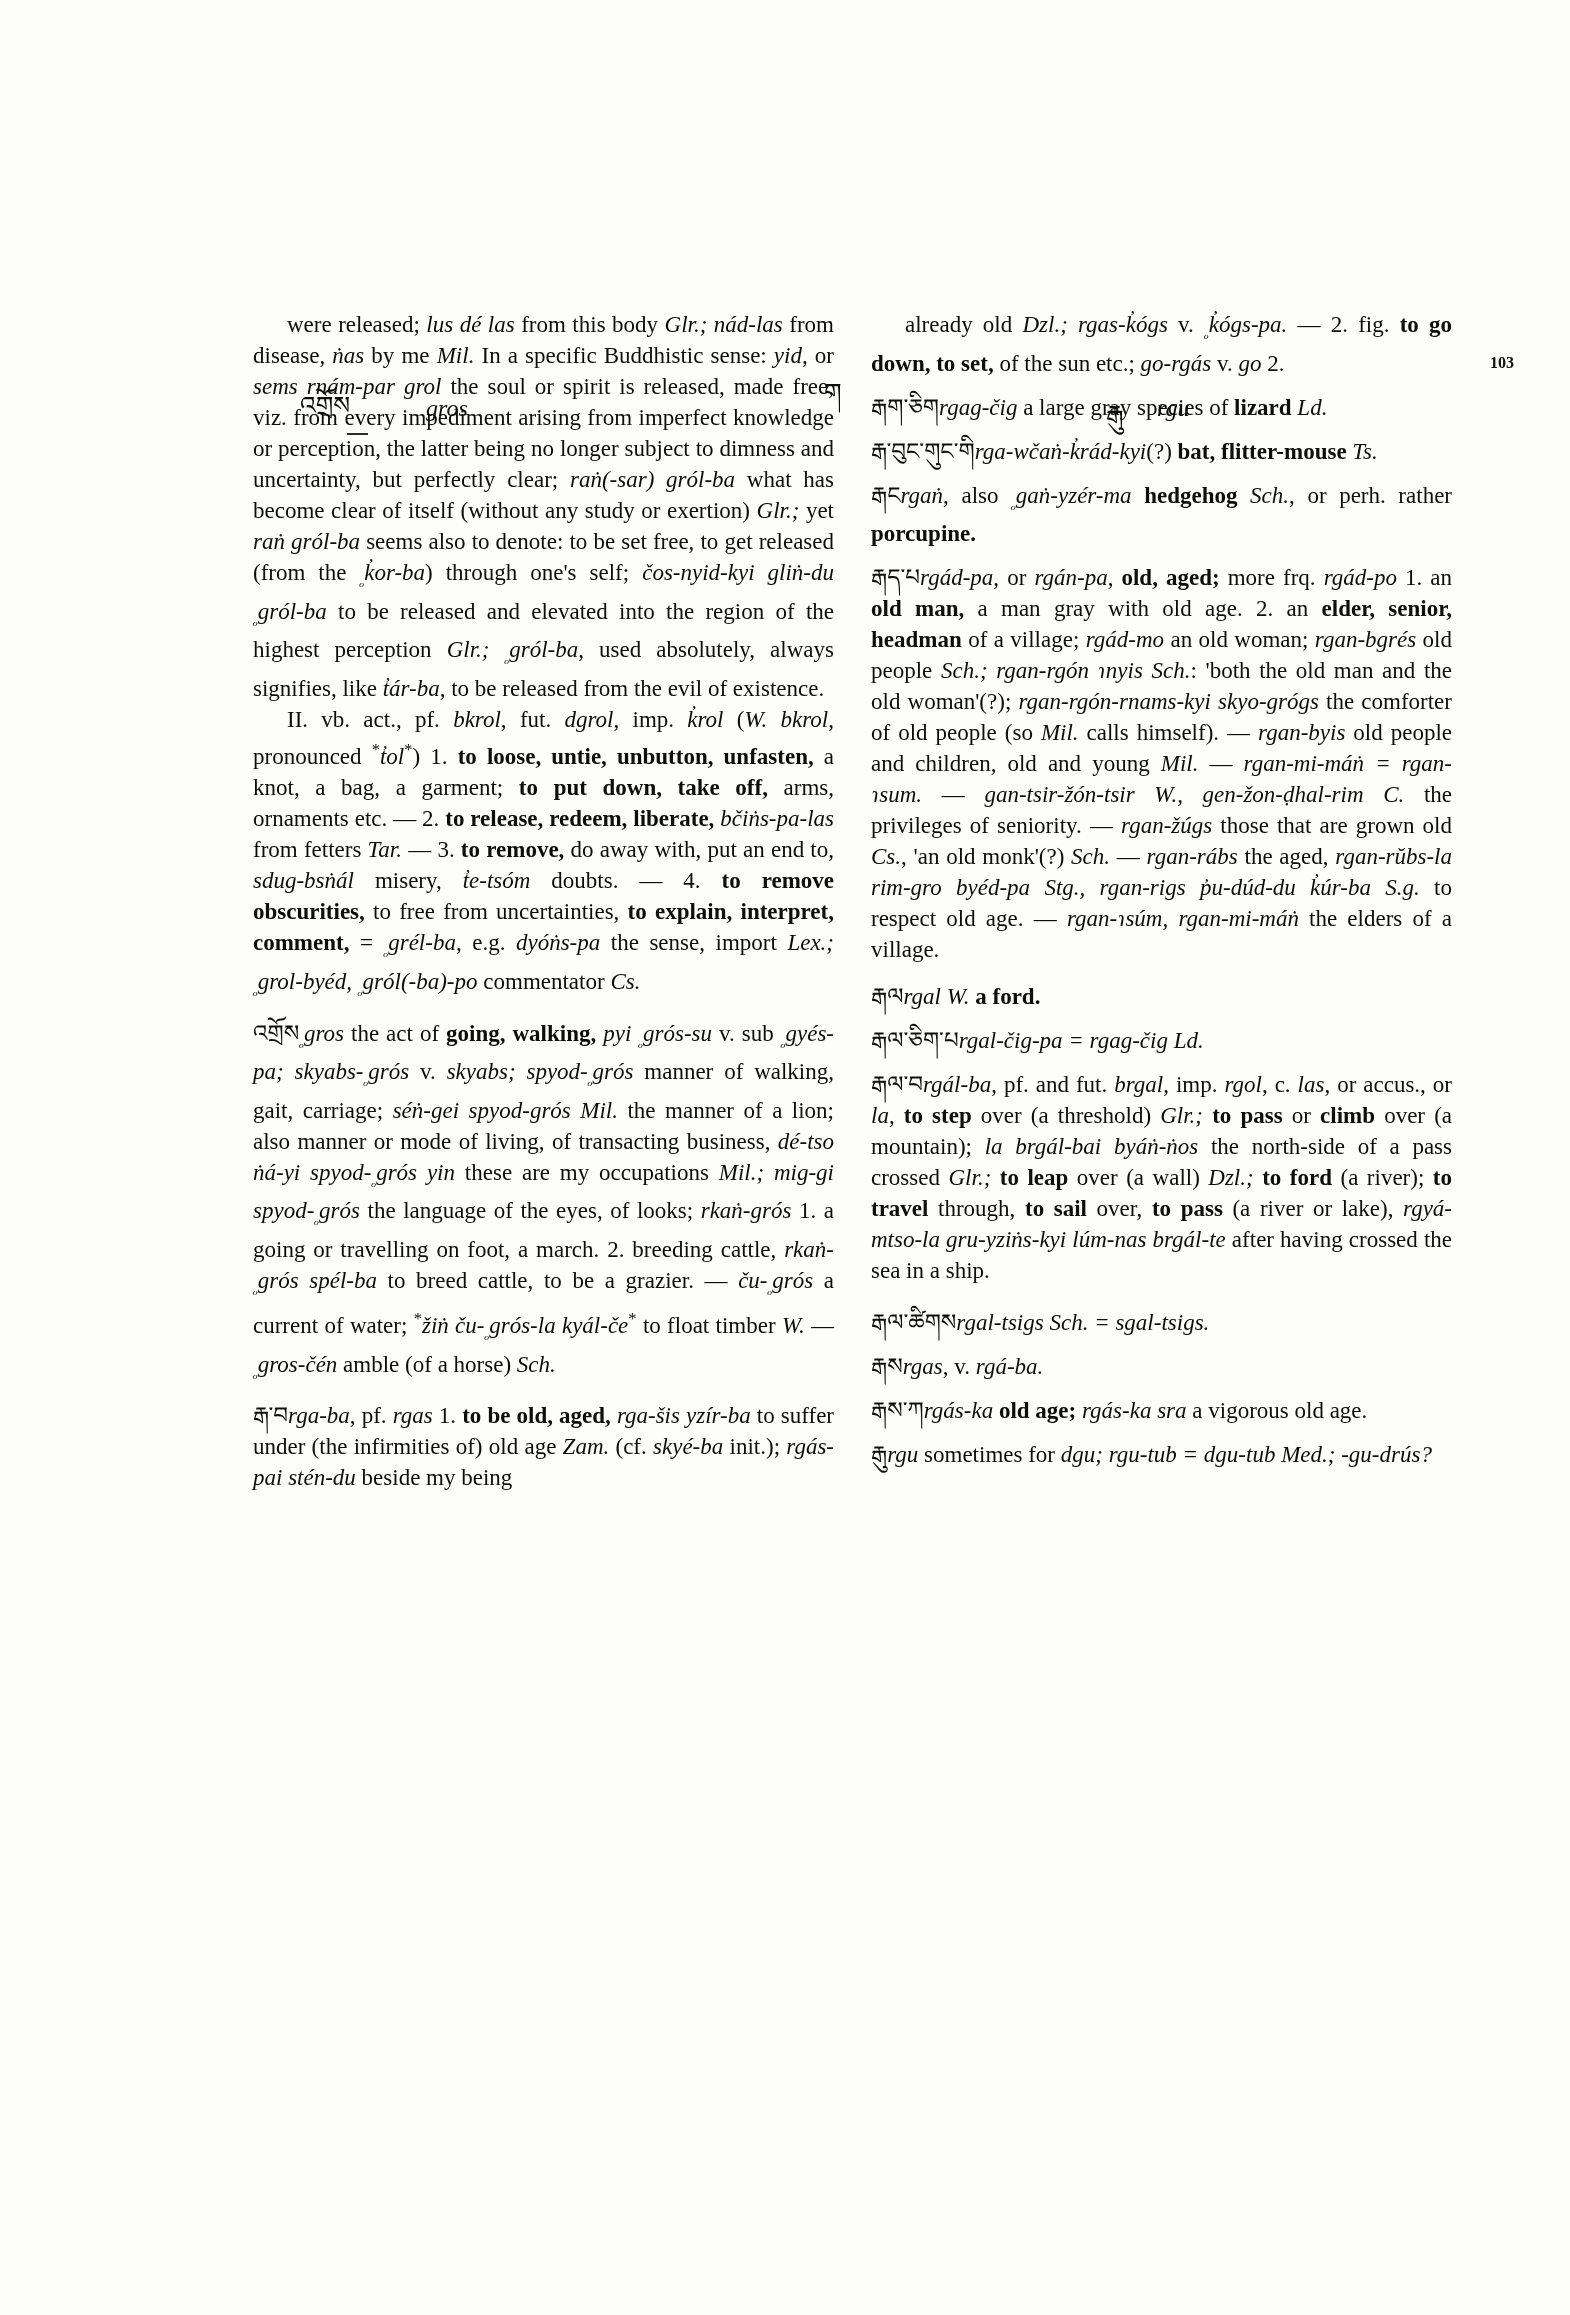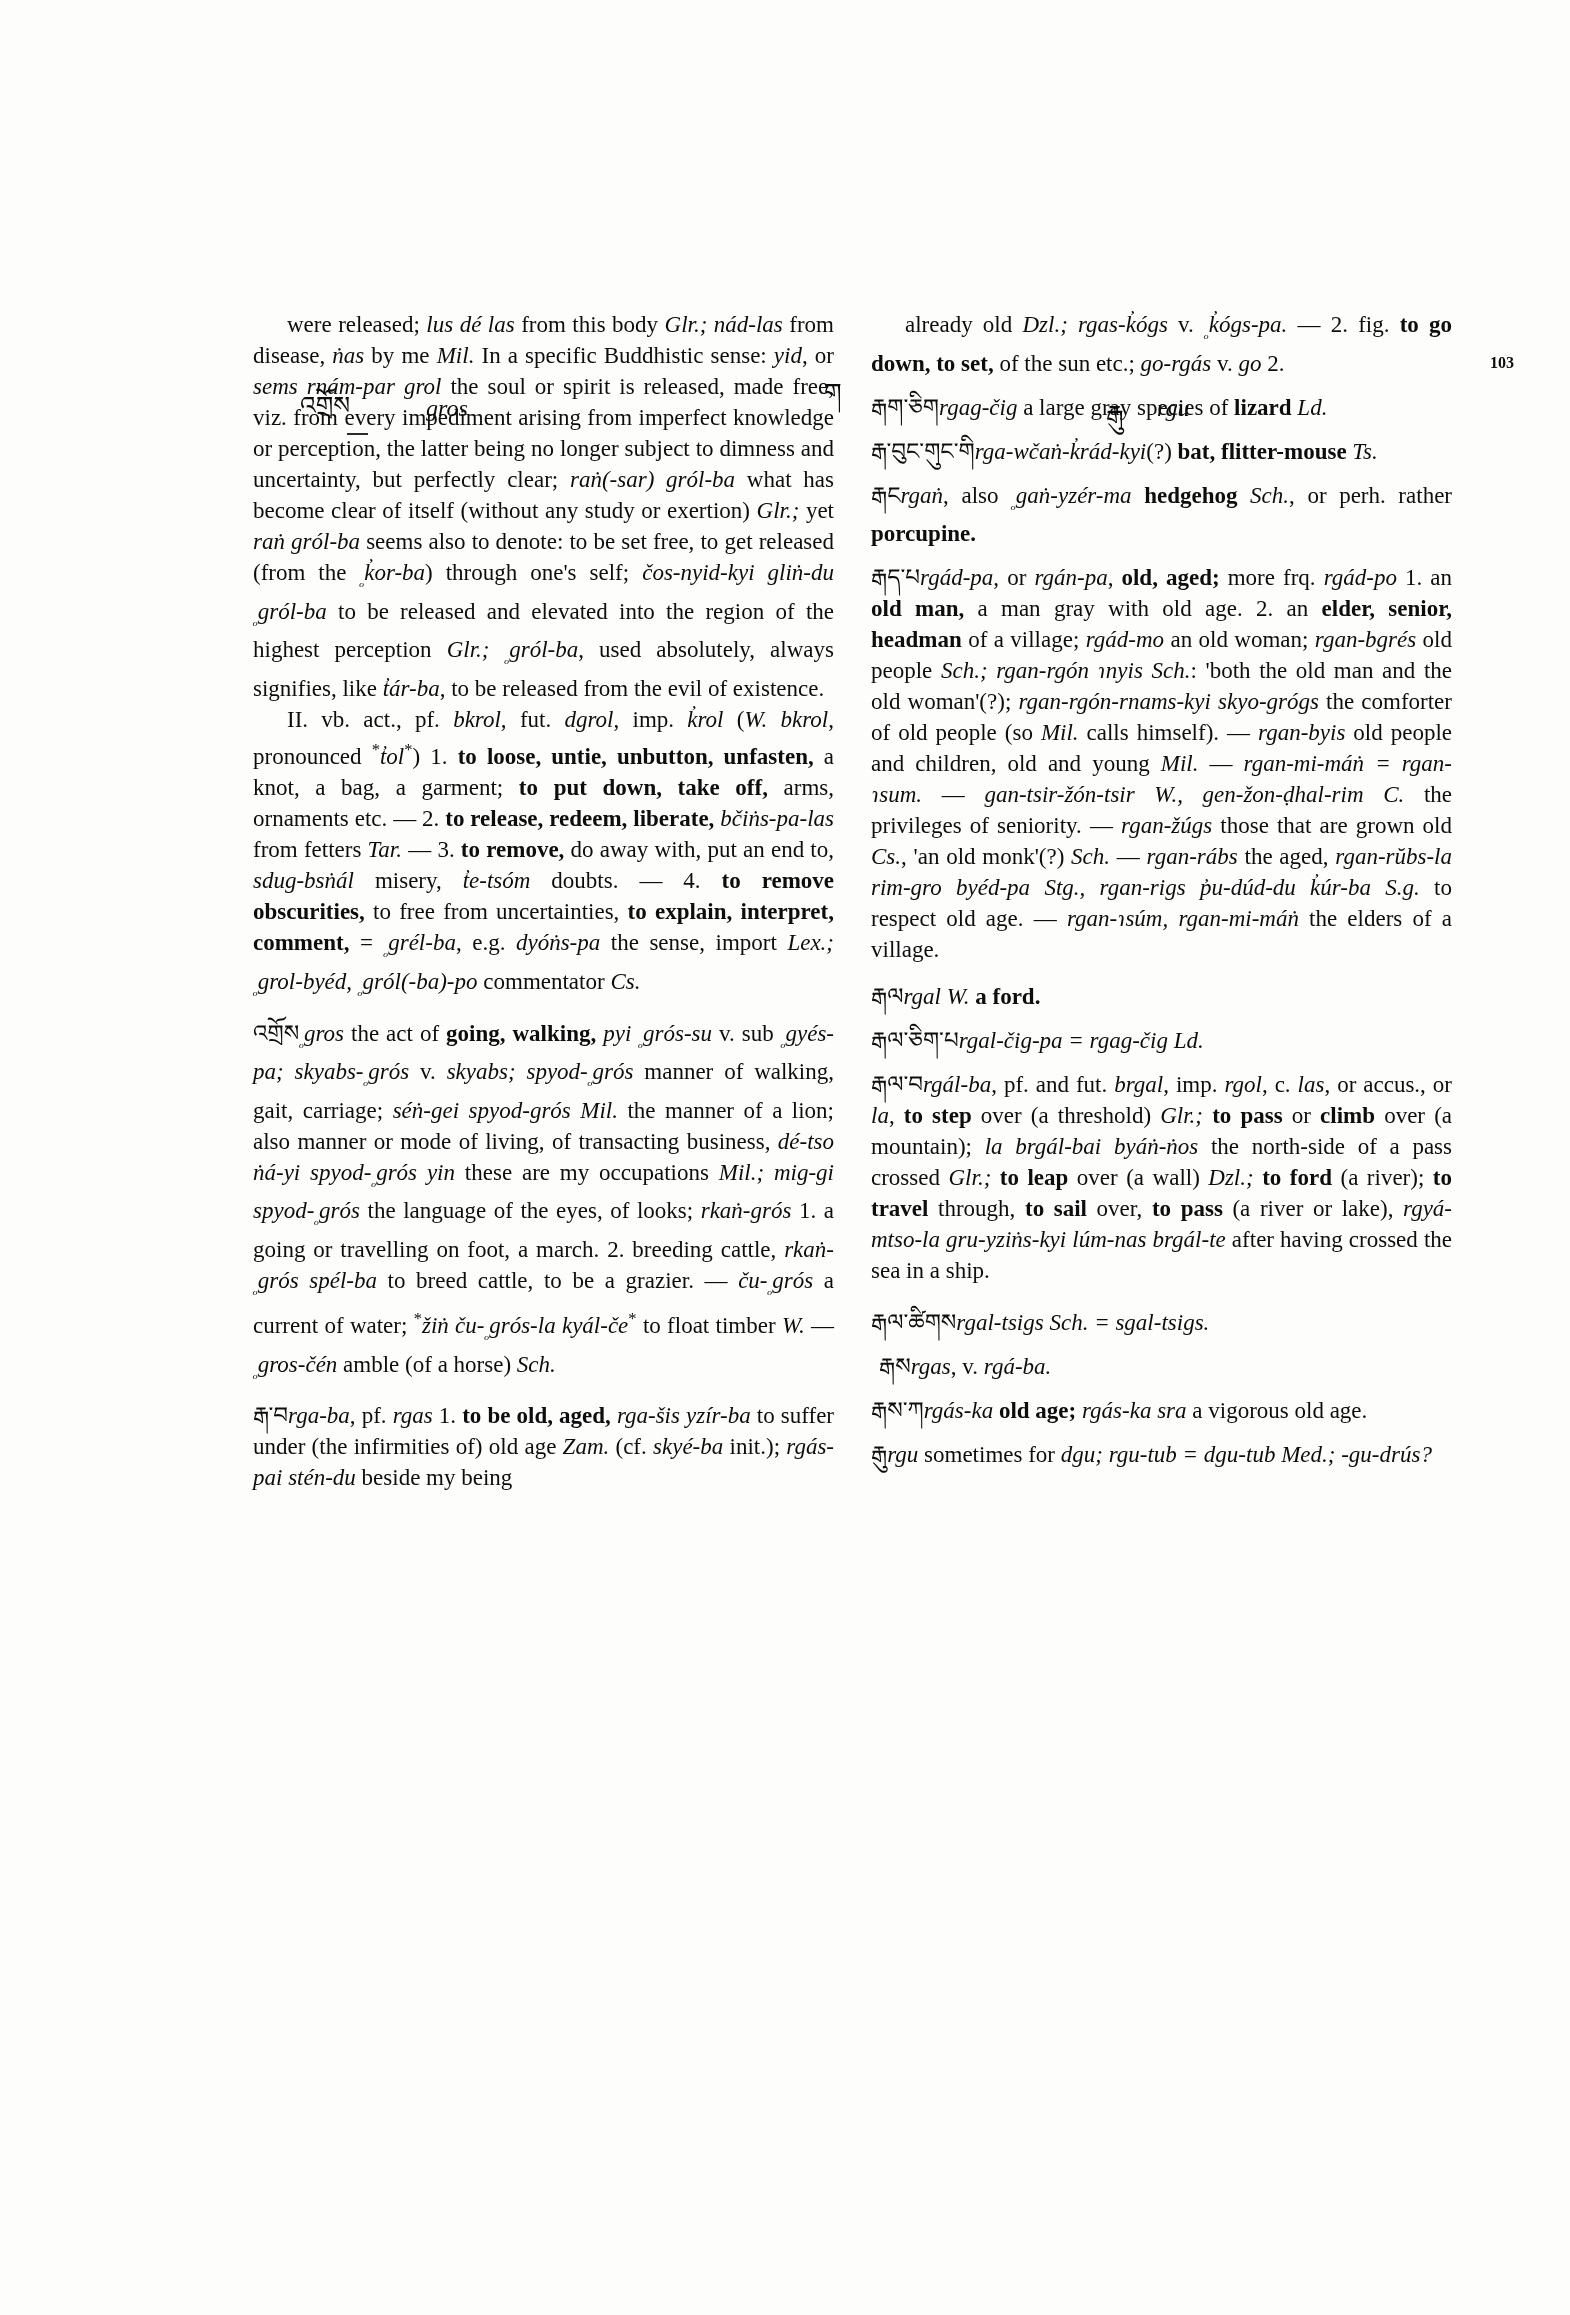--- a/index.html
+++ b/index.html
@@ -136,20 +136,20 @@
     <div class="col col-right" id="col-right">
         <p class="para indent"><span>already old <i>Dzl.; rgas-k̓ógs</i> v. <i><span class="sub">ₒ</span>k̓ógs-pa.</i> — 2. fig. <b>to go down, to set,</b> of the sun etc.; <i>go-rgás</i> v. <i>go</i> 2.</span></p>
         <p class="para" style="margin-top: 13px;"><span class="tibhead">རྒག་ཅིག</span><span><i>rgag-čig</i> a large gray species of <b>lizard</b> <i>Ld.</i></span></p>
         <p class="para" style="margin-top: 13px;"><span class="tibhead">རྒ་བུང་གུང་གི</span><span><i>rga-wčaṅ-k̓rád-kyi</i>(?) <b>bat, flitter-mouse</b> <i>Ts.</i></span></p>
         <p class="para" style="margin-top: 13px;"><span class="tibhead">རྒང</span><span><i>rgaṅ</i>, also <i><span class="sub">ₒ</span>gaṅ-yzér-ma</i> <b>hedgehog</b> <i>Sch.</i>, or perh. rather <b>porcupine.</b></span></p>
         <p class="para" style="margin-top: 13px;"><span class="tibhead">རྒད་པ</span><span><i>rgád-pa</i>, or <i>rgán-pa</i>, <b>old, aged;</b> more frq. <i>rgád-po</i> 1. an <b>old man,</b> a man gray with old age. 2. an <b>elder, senior, headman</b> of a village; <i>rgád-mo</i> an old woman; <i>rgan-bgrés</i> old people <i>Sch.; rgan-rgón ɿnyis Sch.</i>: 'both the old man and the old woman'(?); <i>rgan-rgón-rnams-kyi skyo-grógs</i> the comforter of old people (so <i>Mil.</i> calls himself). — <i>rgan-byis</i> old people and children, old and young <i>Mil.</i> — <i>rgan-mi-máṅ = rgan-ɿsum.</i> — <i>gan-tsir-žón-tsir W., gen-žon-ḍhal-rim C.</i> the privileges of seniority. — <i>rgan-žúgs</i> those that are grown old <i>Cs.</i>, 'an old monk'(?) <i>Sch.</i> — <i>rgan-rábs</i> the aged, <i>rgan-rŭbs-la rim-gro byéd-pa Stg., rgan-rigs p̓u-dúd-du k̓úr-ba S.g.</i> to respect old age. — <i>rgan-ɿsúm, rgan-mi-máṅ</i> the elders of a village.</span></p>
         <p class="para" style="margin-top: 16px;"><span class="tibhead">རྒལ</span><span><i>rgal W.</i> <b>a ford.</b></span></p>
         <p class="para" style="margin-top: 13px;"><span class="tibhead">རྒལ་ཅིག་པ</span><span><i>rgal-čig-pa = rgag-čig Ld.</i></span></p>
         <p class="para" style="margin-top: 13px;"><span class="tibhead">རྒལ་བ</span><span><i>rgál-ba</i>, pf. and fut. <i>brgal</i>, imp. <i>rgol</i>, c. <i>las</i>, or accus., or <i>la</i>, <b>to step</b> over (a threshold) <i>Glr.;</i> <b>to pass</b> or <b>climb</b> over (a mountain); <i>la brgál-bai byáṅ-ṅos</i> the north-side of a pass crossed <i>Glr.;</i> <b>to leap</b> over (a wall) <i>Dzl.;</i> <b>to ford</b> (a river); <b>to travel</b> through, <b>to sail</b> over, <b>to pass</b> (a river or lake), <i>rgyá-mtso-la gru-yziṅs-kyi lúm-nas brgál-te</i> after having crossed the sea in a ship.</span></p>
         <p class="para" style="margin-top: 21px;"><span class="tibhead">རྒལ་ཚིགས</span><span><i>rgal-tsigs Sch. = sgal-tsigs.</i></span></p>
-        <p class="para" style="margin-top: 13px; margin-left: 8px;"><span class="tibhead">རྒས</span><span><i>rgas</i>, v. <i>rgá-ba.</i></span></p>
+        <p class="para" style="margin-top: 13px;"><span class="tibhead">རྒས</span><span><i>rgas</i>, v. <i>rgá-ba.</i></span></p>
         <p class="para" style="margin-top: 13px;"><span class="tibhead">རྒས་ཀ</span><span><i>rgás-ka</i> <b>old age;</b> <i>rgás-ka sra</i> a vigorous old age.</span></p>
         <p class="para" style="margin-top: 13px;"><span class="tibhead">རྒུ</span><span><i>rgu</i> sometimes for <i>dgu; rgu-tub = dgu-tub Med.; -gu-drús?</i></span></p>
       </div>
   </div>
 
 </div>
 
 
 </body></html>

